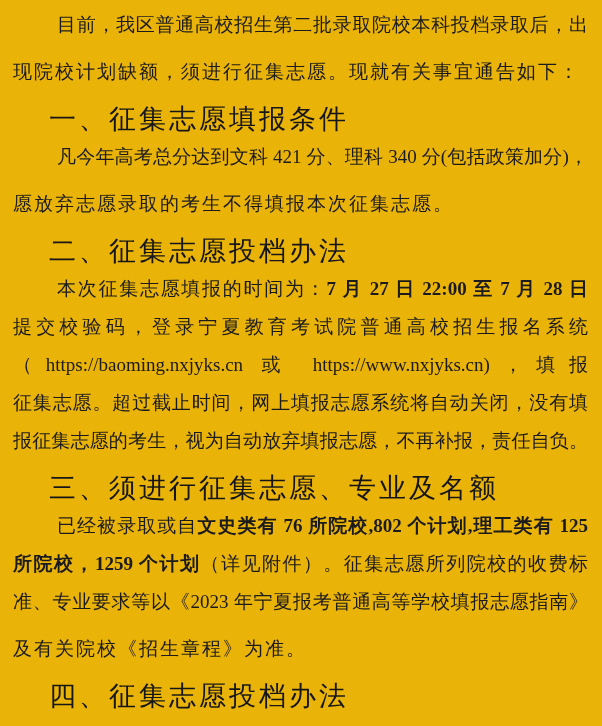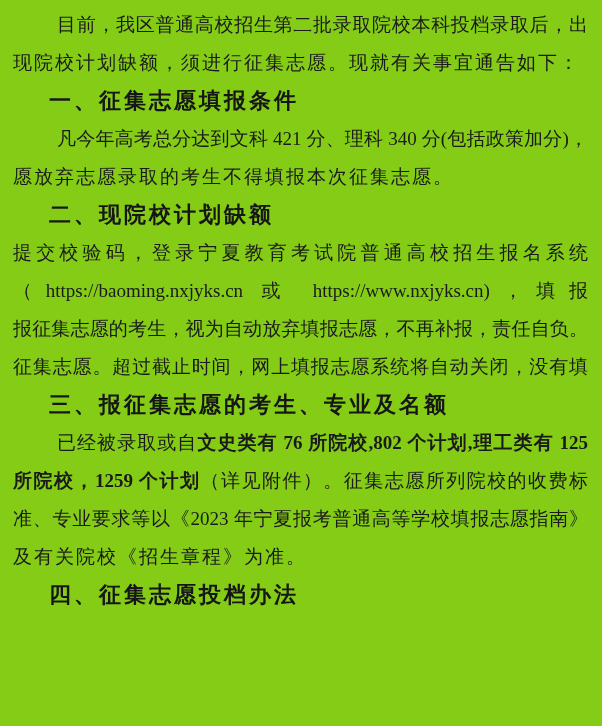--- a/index.html
+++ b/index.html
@@ -1,64 +1,65 @@
 <!DOCTYPE html>
 <html><head>
 <meta charset="utf-8">
 <style>
   html, body { margin: 0; padding: 0; }
   .page {
     position: relative;
     width: 602px;
     height: 726px;
-    background: #84cc16;
+    background: #eab308;
     overflow: hidden;
     box-sizing: border-box;
     padding: 6px 14px 0 13px;
   }
   .doc { width: 575px; }
   .line {
     height: 38px;
     line-height: 38px;
     font-size: 19px;
     color: #1b1b1b;
     font-family: "Liberation Serif", "DejaVu Serif", serif;
     text-align: left;
   }
   .line.j {
     text-align: justify;
     text-align-last: justify;
   }
   .line.ind { text-indent: 44px; }
-  .line.last { letter-spacing: 2px; }
+  .line.last { letter-spacing: 2px; margin-top: 9px; }
   .line.heading {
     font-family: "Liberation Sans", "DejaVu Sans", sans-serif;
-    font-weight: 700;
-    font-size: 22px;
+    font-weight: 400;
+    font-size: 27px;
     letter-spacing: 3px;
     padding-left: 36px;
     color: #161616;
   }
   .b { font-weight: 700; }
 </style>
 </head>
 <body>
 
 <div class="page">
   <div id="doc" class="doc">
       <div class="line body ind j"><span>目前，我区普通高校招生第二批录取院校本科投档录取后，出</span></div>
       <div class="line body last"><span>现院校计划缺额，须进行征集志愿。现就有关事宜通告如下：</span></div>
       <div class="line heading last"><span>一、征集志愿填报条件</span></div>
       <div class="line body ind j"><span>凡今年高考总分达到文科 421 分、理科 340 分(包括政策加分)，</span></div>
       <div class="line body last"><span>愿放弃志愿录取的考生不得填报本次征集志愿。</span></div>
-      <div class="line heading last"><span>二、现院校计划缺额</span></div>
+      <div class="line heading last"><span>二、征集志愿投档办法</span></div>
+      <div class="line body ind j"><span>本次征集志愿填报的时间为：</span><span class="b">7 月 27 日 22:00 至 7 月 28 日</span></div>
       <div class="line body j"><span>提交校验码，登录宁夏教育考试院普通高校招生报名系统</span></div>
       <div class="line body j"><span>（https://baoming.nxjyks.cn 或 https://www.nxjyks.cn)，填报</span></div>
+      <div class="line body j"><span>征集志愿。超过截止时间，网上填报志愿系统将自动关闭，没有填</span></div>
       <div class="line body j"><span>报征集志愿的考生，视为自动放弃填报志愿，不再补报，责任自负。</span></div>
-      <div class="line body j"><span>征集志愿。超过截止时间，网上填报志愿系统将自动关闭，没有填</span></div>
-      <div class="line heading last"><span>三、报征集志愿的考生、专业及名额</span></div>
+      <div class="line heading last"><span>三、须进行征集志愿、专业及名额</span></div>
       <div class="line body ind j"><span>已经被录取或自</span><span class="b">文史类有 76 所院校,802 个计划,理工类有 125</span></div>
       <div class="line body j"><span class="b">所院校，1259 个计划</span><span>（详见附件）。征集志愿所列院校的收费标</span></div>
       <div class="line body j"><span>准、专业要求等以《2023 年宁夏报考普通高等学校填报志愿指南》</span></div>
       <div class="line body last"><span>及有关院校《招生章程》为准。</span></div>
       <div class="line heading last"><span>四、征集志愿投档办法</span></div>
     </div>
 </div>
 
 </body></html>

